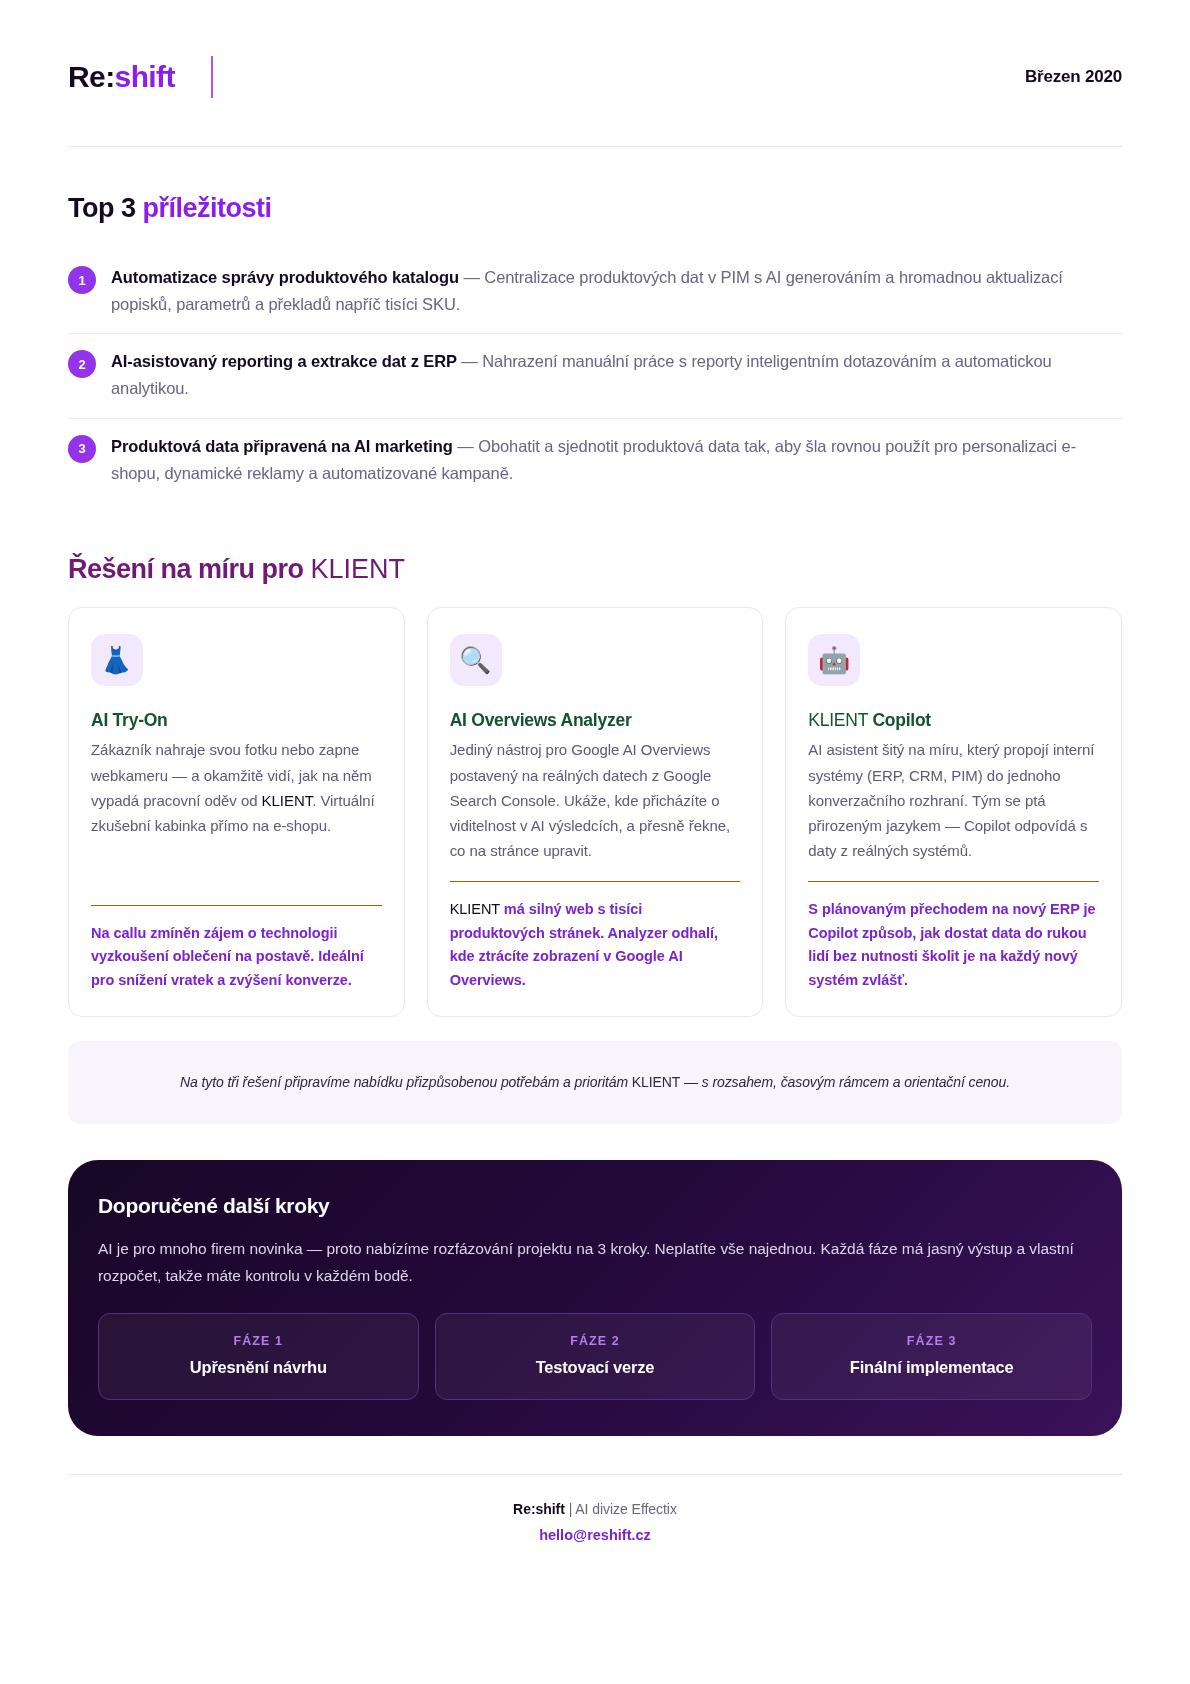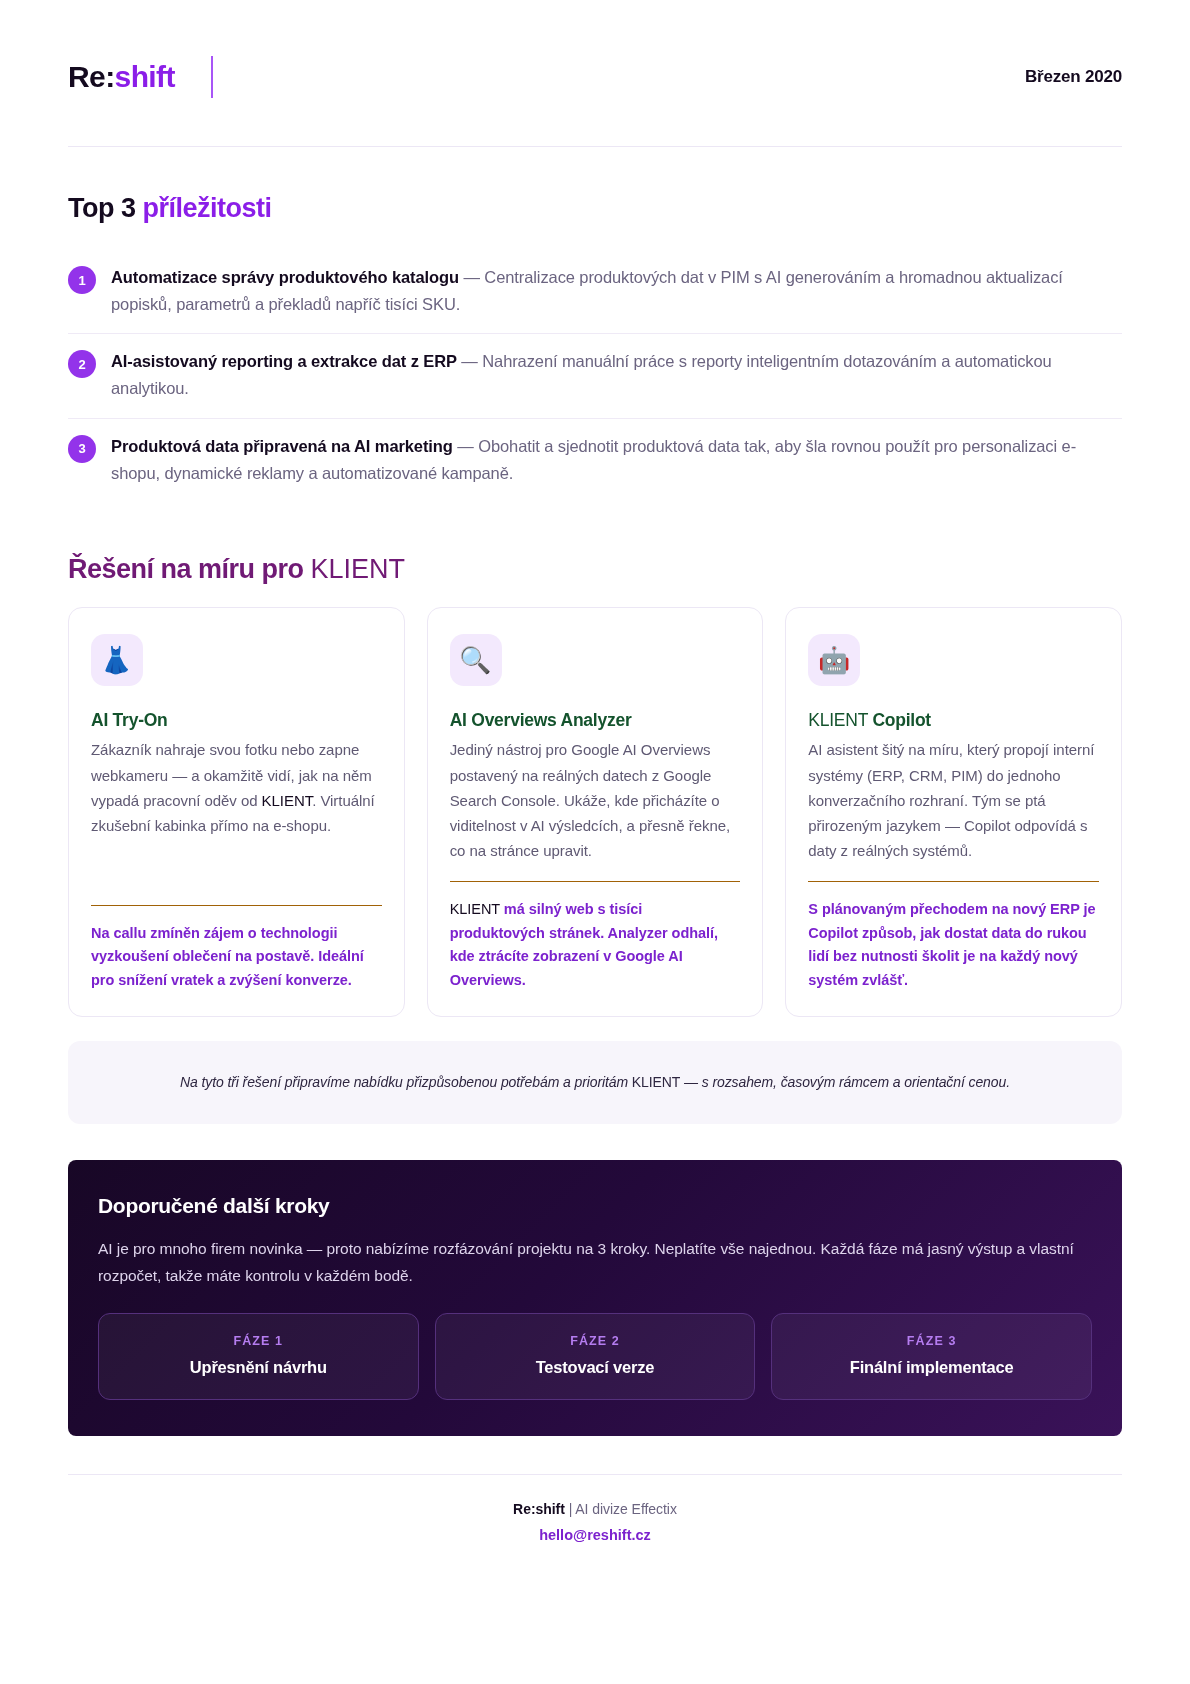--- a/index.html
+++ b/index.html
@@ -183,21 +183,21 @@
     font-size: 14px;
     line-height: 1.62;
     color: #2e2640;
     letter-spacing: -0.1px;
   }
   .callout .client-plain { font-style: normal; }
 
   
   .next-steps {
     margin-top: 36px;
-    border-radius: 8px;
+    border-radius: 30px;
     background: linear-gradient(135deg, #180726 0%, #23093a 45%, #3a1259 100%);
     padding: 34px 30px 36px 30px;
     color: #ffffff;
   }
   .next-title {
     font-size: 21px;
     font-weight: 700;
     letter-spacing: -0.3px;
     margin-bottom: 18px;
   }

